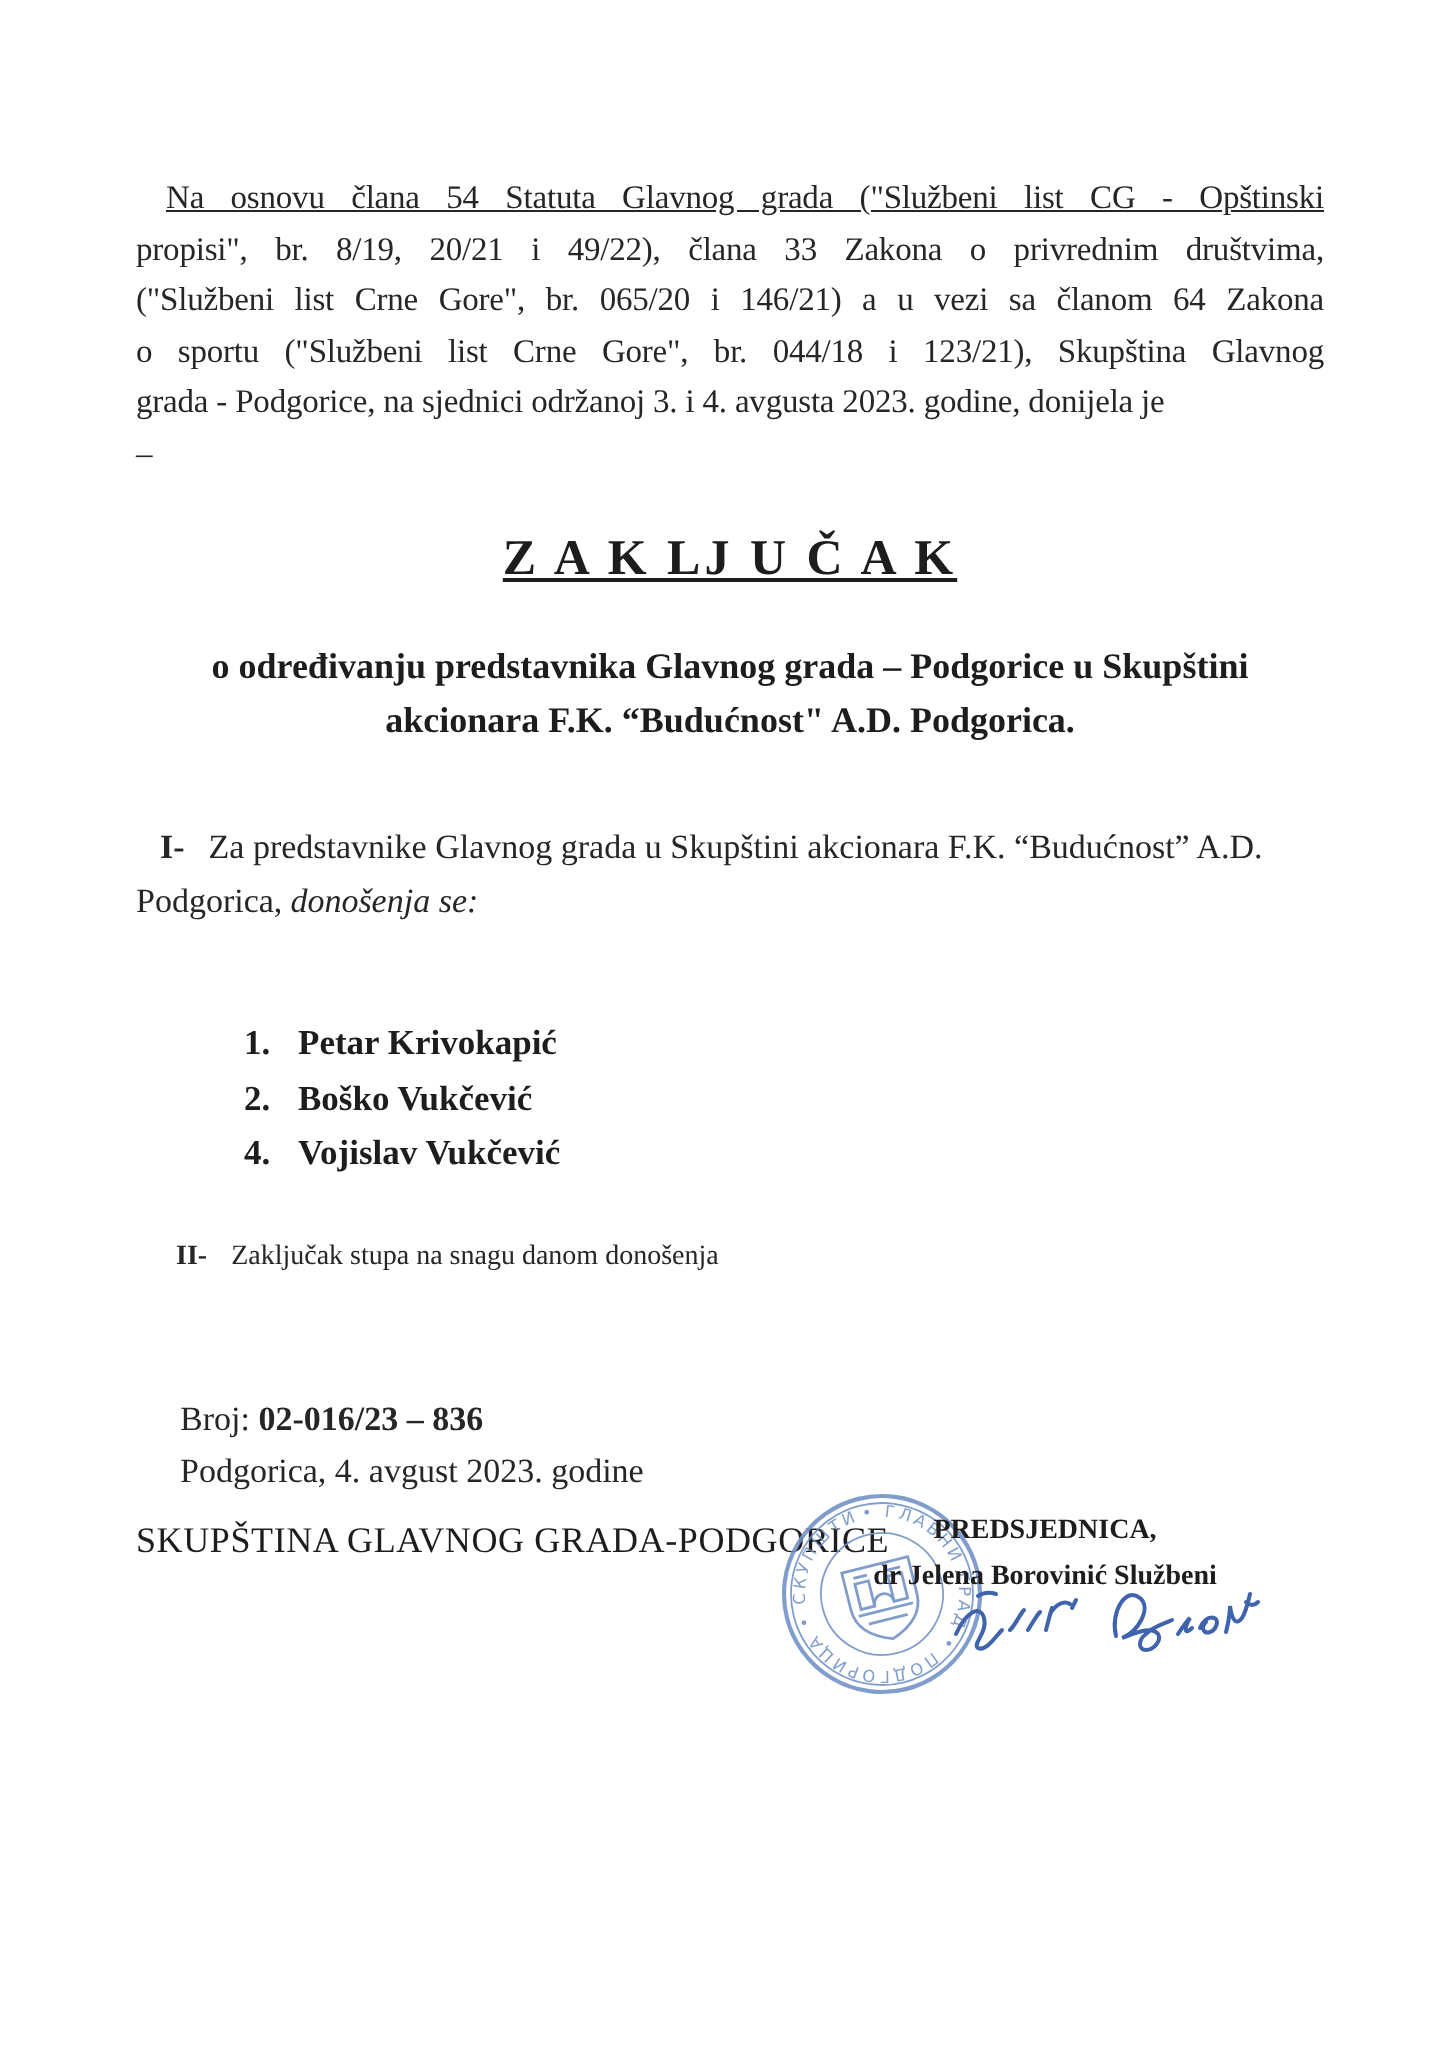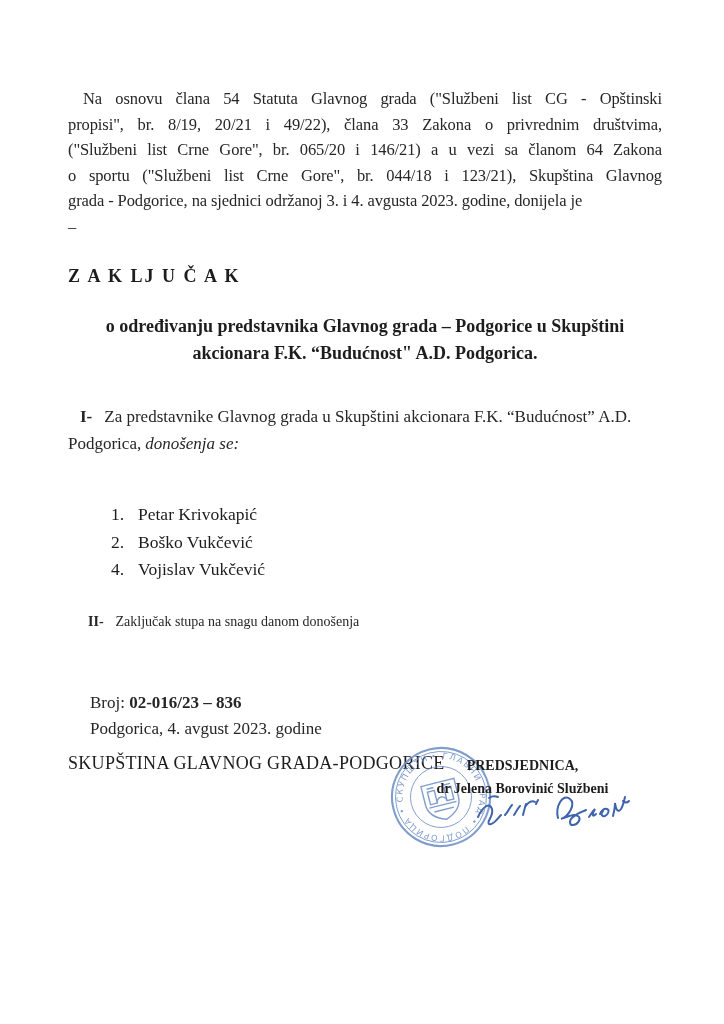--- a/index.html
+++ b/index.html
@@ -13,43 +13,44 @@
   }
   .content{
     position:absolute;left:68px;top:86px;width:594px;
   }
   
   .intro-line{
     font-size:16.5px;line-height:25.5px;letter-spacing:-0.1px;
     text-align:justify;text-align-last:justify;
     white-space:normal;
   }
-  .intro-line.first{text-indent:15px;}
+  .intro-line.first{text-indent:15px;text-decoration:underline;}
   .intro-line.last{text-align-last:left;}
   .doc-title{
     margin-top:27px;
-    font-weight:bold;font-size:18px;letter-spacing:2px;
+    text-align:center;font-weight:bold;font-size:25px;letter-spacing:2px;
     color:#1d1d1d;
+    text-decoration:underline;
   }
   .doc-subtitle{
     margin-top:26px;
     text-align:center;font-weight:bold;font-size:18px;line-height:26.5px;
     color:#1d1d1d;
   }
   .article-one{
     margin-top:37px;font-size:17px;line-height:27px;text-indent:12px;
   }
   .article-two{
     margin-top:24px;font-size:14px;line-height:27px;text-indent:20px;
   }
   .article-num{font-weight:bold;margin-right:12px;}
   .italic{font-style:italic;margin-left:4px;}
   .rep-list{
-    margin-top:44px;margin-left:43px;
-    font-weight:normal;font-size:17.5px;line-height:27.5px;color:#1d1d1d;
+    margin-top:44px;margin-left:54px;
+    font-weight:bold;font-size:17.5px;line-height:27.5px;color:#1d1d1d;
   }
   .rep-item .rep-num{display:inline-block;width:27px;}
   .reference{
     margin-top:55px;margin-left:22px;font-size:17px;line-height:26px;
   }
   .ref-bold{font-weight:bold;}
   .issuer-line{
     margin-top:11px;font-weight:normal;font-size:18px;
     letter-spacing:0.3px;color:#1d1d1d;
   }

